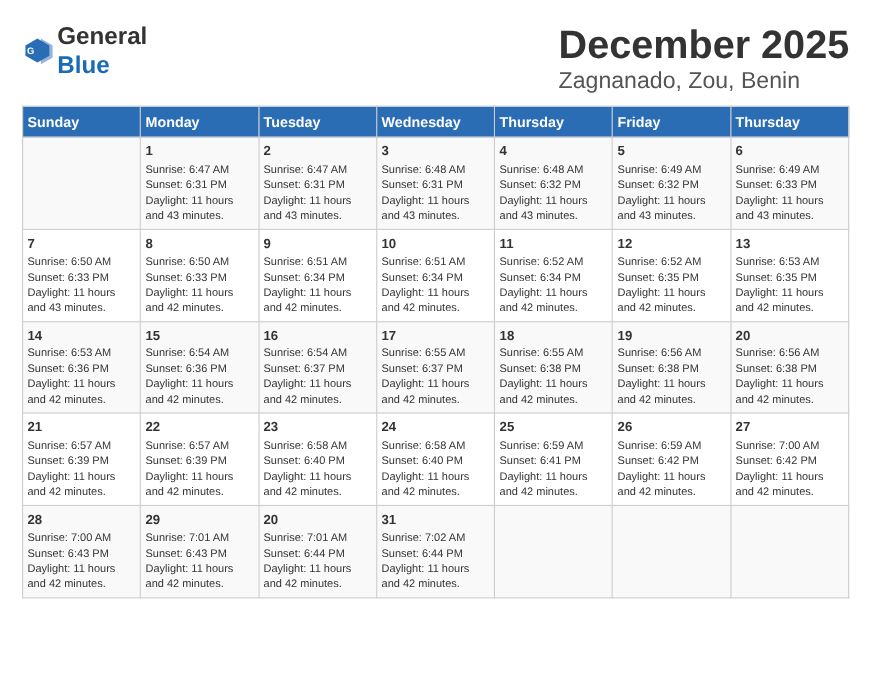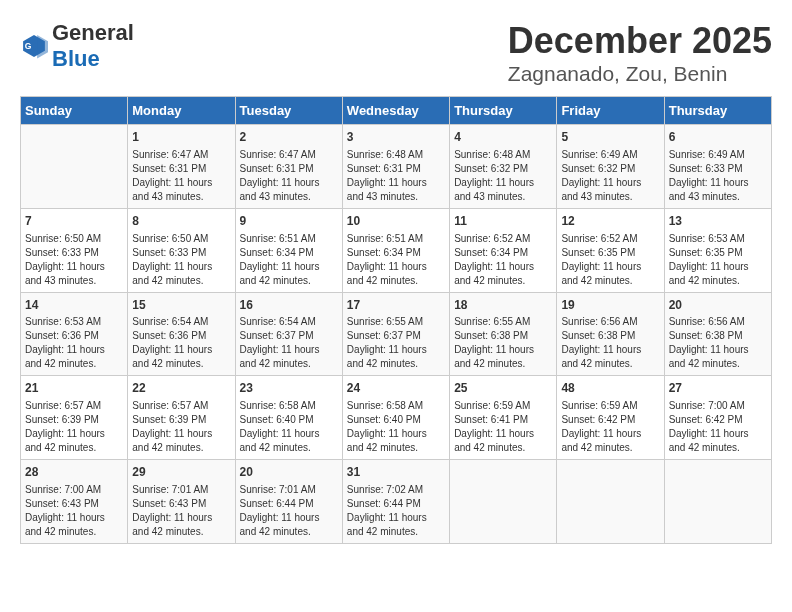--- a/index.html
+++ b/index.html
@@ -219,21 +219,21 @@
         </td>
         <td>
           <span class="day-number">24</span>
           <div class="day-detail">Sunrise: 6:58 AM<br>Sunset: 6:40 PM<br>Daylight: 11 hours and 42 minutes.</div>
         </td>
         <td>
           <span class="day-number">25</span>
           <div class="day-detail">Sunrise: 6:59 AM<br>Sunset: 6:41 PM<br>Daylight: 11 hours and 42 minutes.</div>
         </td>
         <td>
-          <span class="day-number">48</span>
+          <span class="day-number">26</span>
           <div class="day-detail">Sunrise: 6:59 AM<br>Sunset: 6:42 PM<br>Daylight: 11 hours and 42 minutes.</div>
         </td>
         <td>
           <span class="day-number">27</span>
           <div class="day-detail">Sunrise: 7:00 AM<br>Sunset: 6:42 PM<br>Daylight: 11 hours and 42 minutes.</div>
         </td>
       </tr>
       <tr>
         <td>
           <span class="day-number">28</span>

